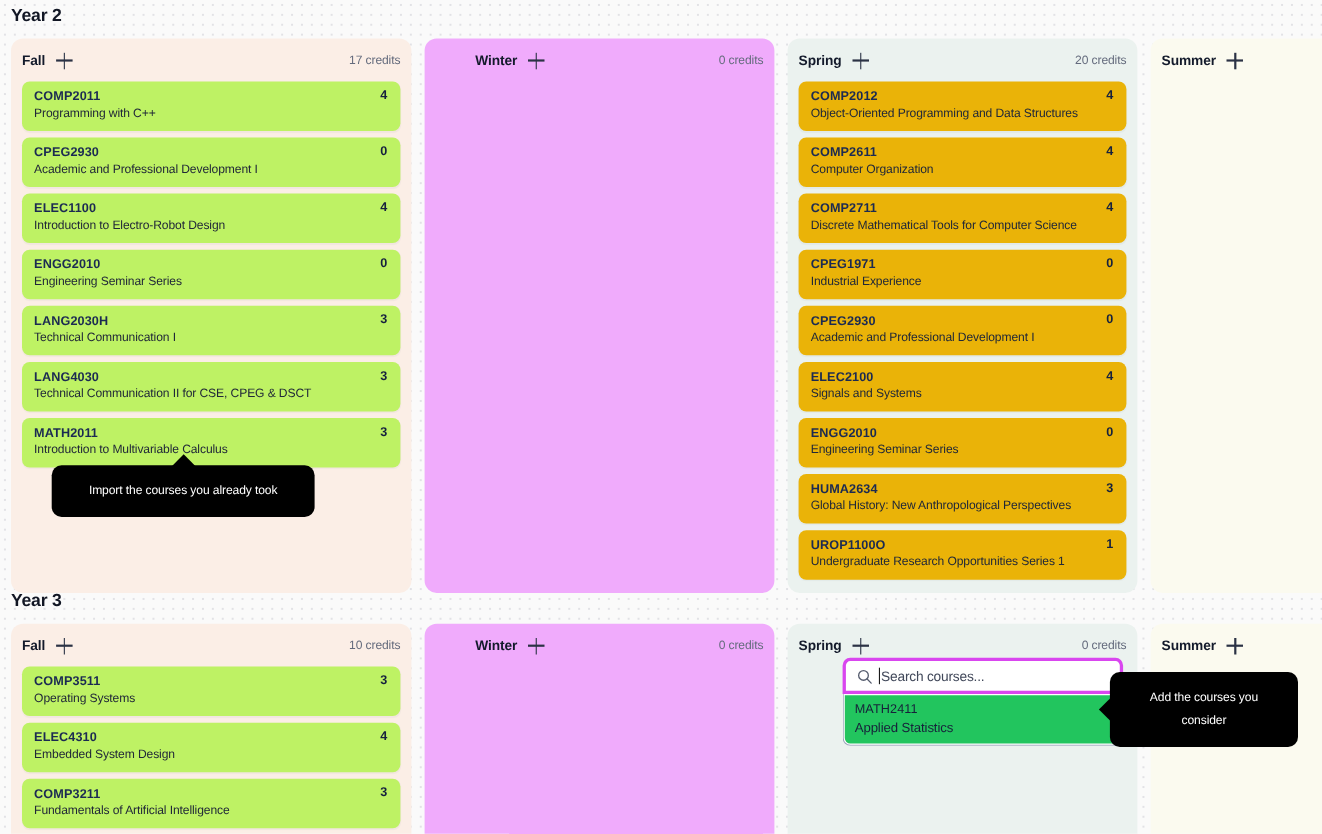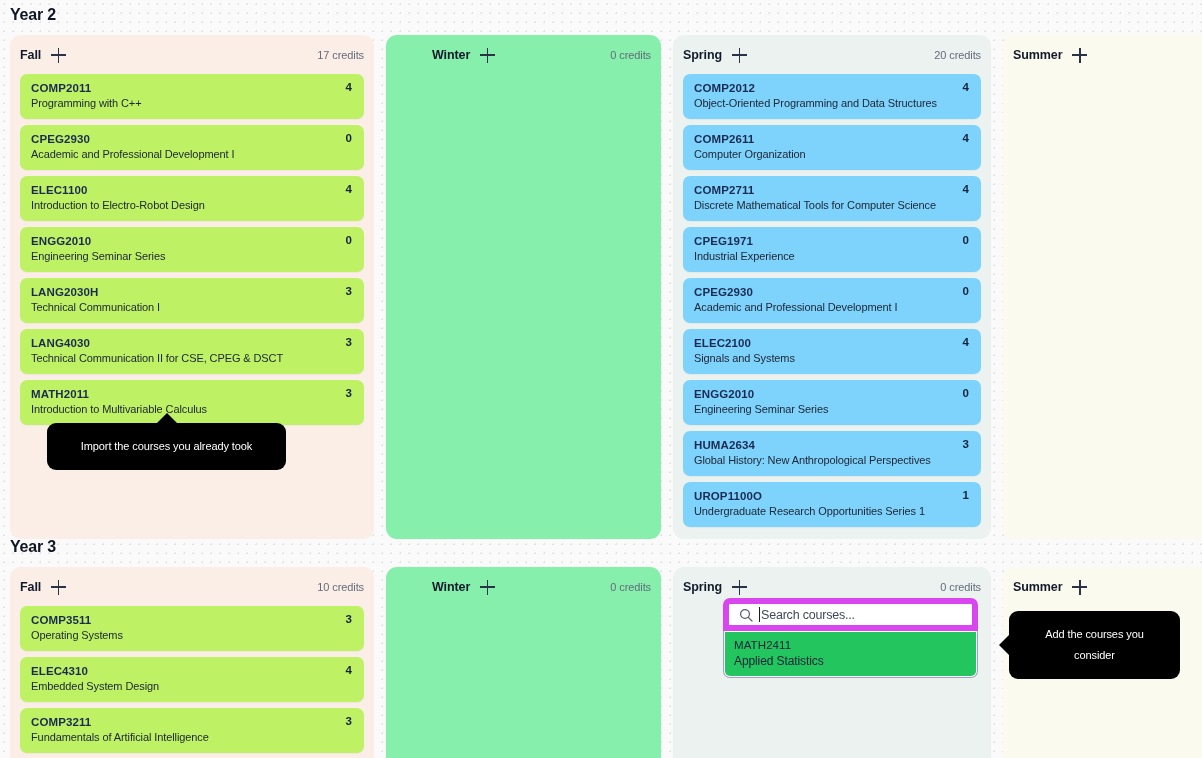--- a/index.html
+++ b/index.html
@@ -36,21 +36,21 @@
     padding-left: 10px;
   }
 
   .term-col {
     border-radius: 11px;
     padding: 10px 10px 12px 10px;
     position: relative;
     flex: 0 0 auto;
   }
   .term-col.fall    { width: 364px; background: #fbeee6; }
-  .term-col.winter  { width: 275px; background: #86efac; padding-left: 46px; }
+  .term-col.winter  { width: 318px; background: #f0abfc; padding-left: 46px; }
   .term-col.spring  { width: 318px; background: #ebf2ef; }
   .term-col.summer  { width: 318px; background: #fbfaef; }
 
   .term-head {
     display: flex;
     align-items: center;
     height: 20px;
     margin-bottom: 9px;
   }
   .term-name {
@@ -85,21 +85,21 @@
   .course-list { display: flex; flex-direction: column; gap: 6px; }
 
   .course-card {
     background: #bef264;
     border-radius: 7px;
     padding: 7px 11px 8px 11px;
     position: relative;
     cursor: pointer;
     box-shadow: 0 1px 1px rgba(30,40,70,0.04);
   }
-  .course-card.blue { background: #7dd3fc; }
+  .course-card.blue { background: #eab308; }
 
   .course-code {
     font-size: 11.5px;
     font-weight: bold;
     color: #1b2a52;
     letter-spacing: 0.1px;
     line-height: 15px;
   }
   .course-name {
     font-size: 11px;
@@ -156,21 +156,21 @@
   
   .search-wrap {
     position: absolute;
     left: 50px;
     top: 31px;
     width: 255px;
     z-index: 30;
   }
   .search-box {
     background: #ffffff;
-    border: 6px solid #d946ef;
+    border: 3px solid #d946ef;
     border-radius: 7px 7px 0 0;
     height: 33px;
     display: flex;
     align-items: center;
     padding: 0 10px;
   }
   .search-icon { width: 14px; height: 14px; flex: 0 0 auto; margin-right: 6px; }
   .caret {
     width: 1px;
     height: 15px;

